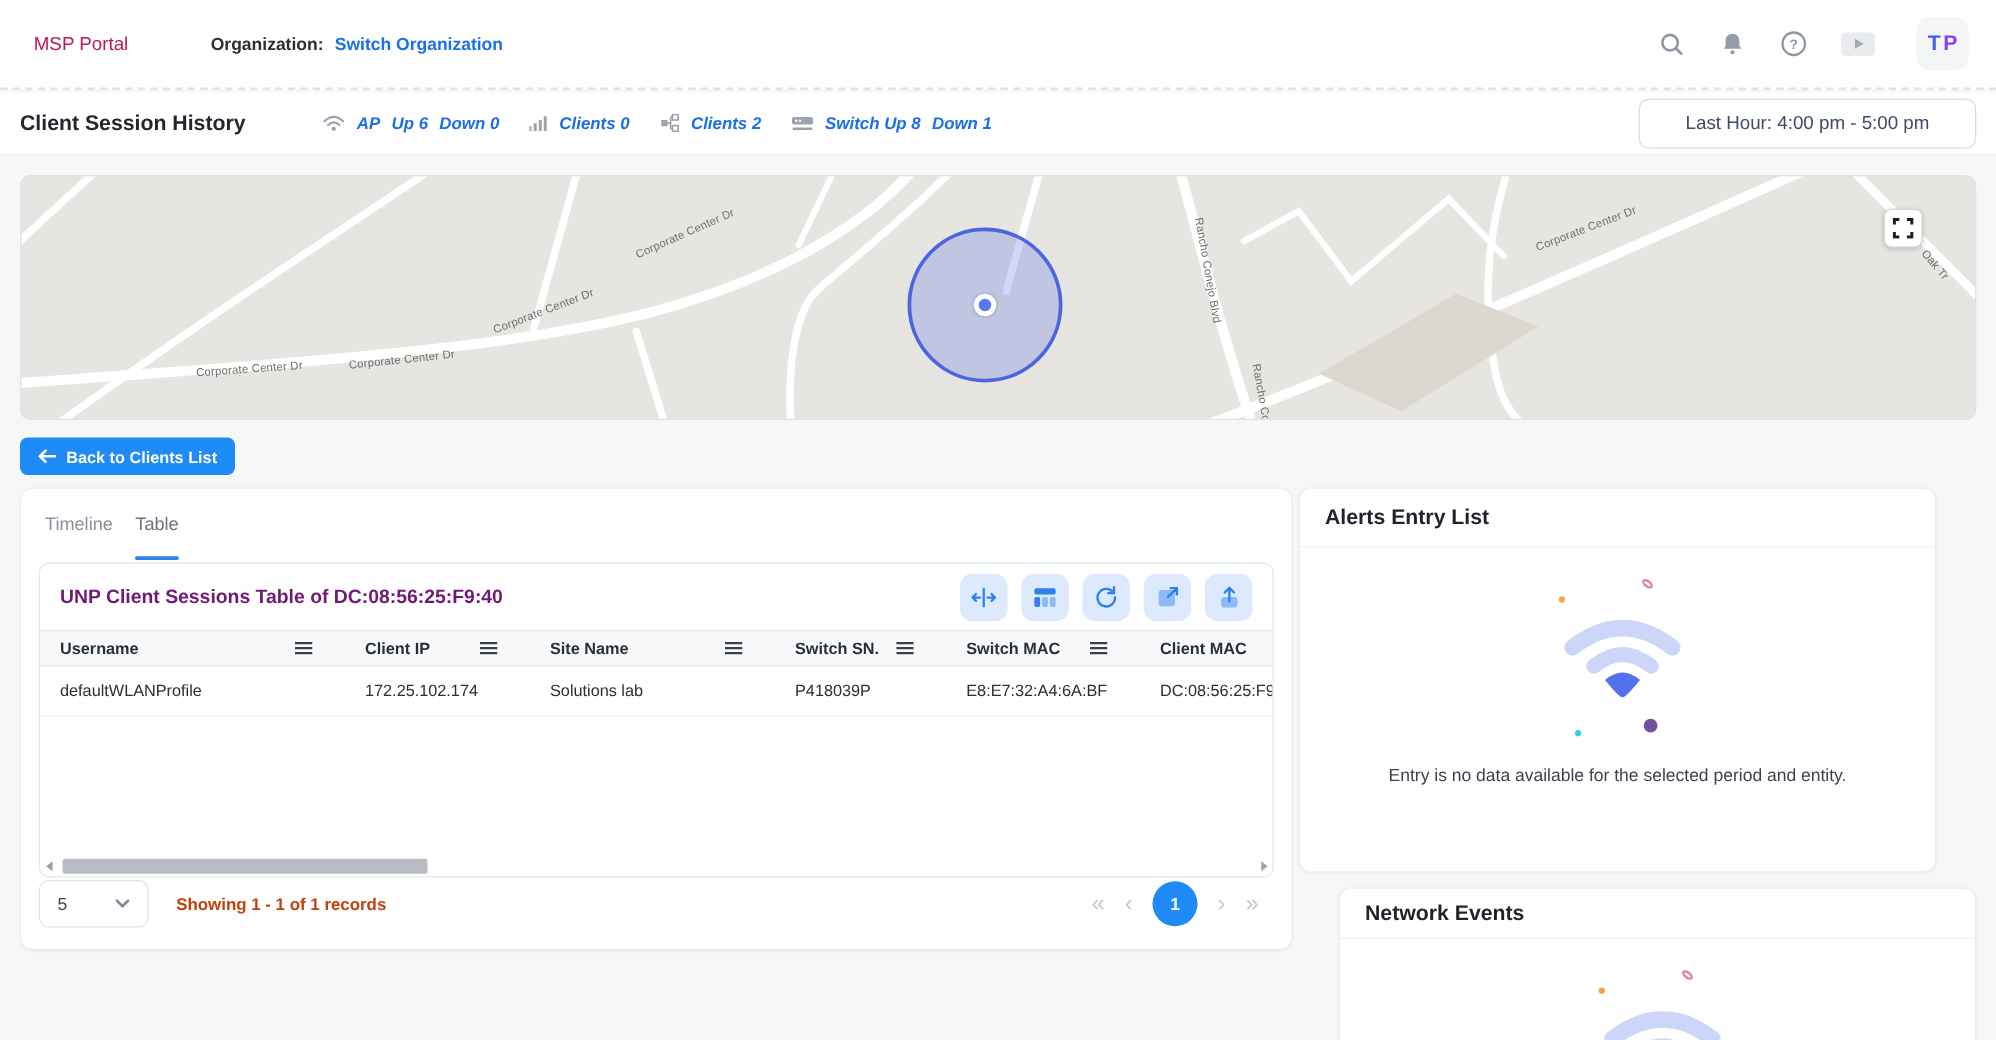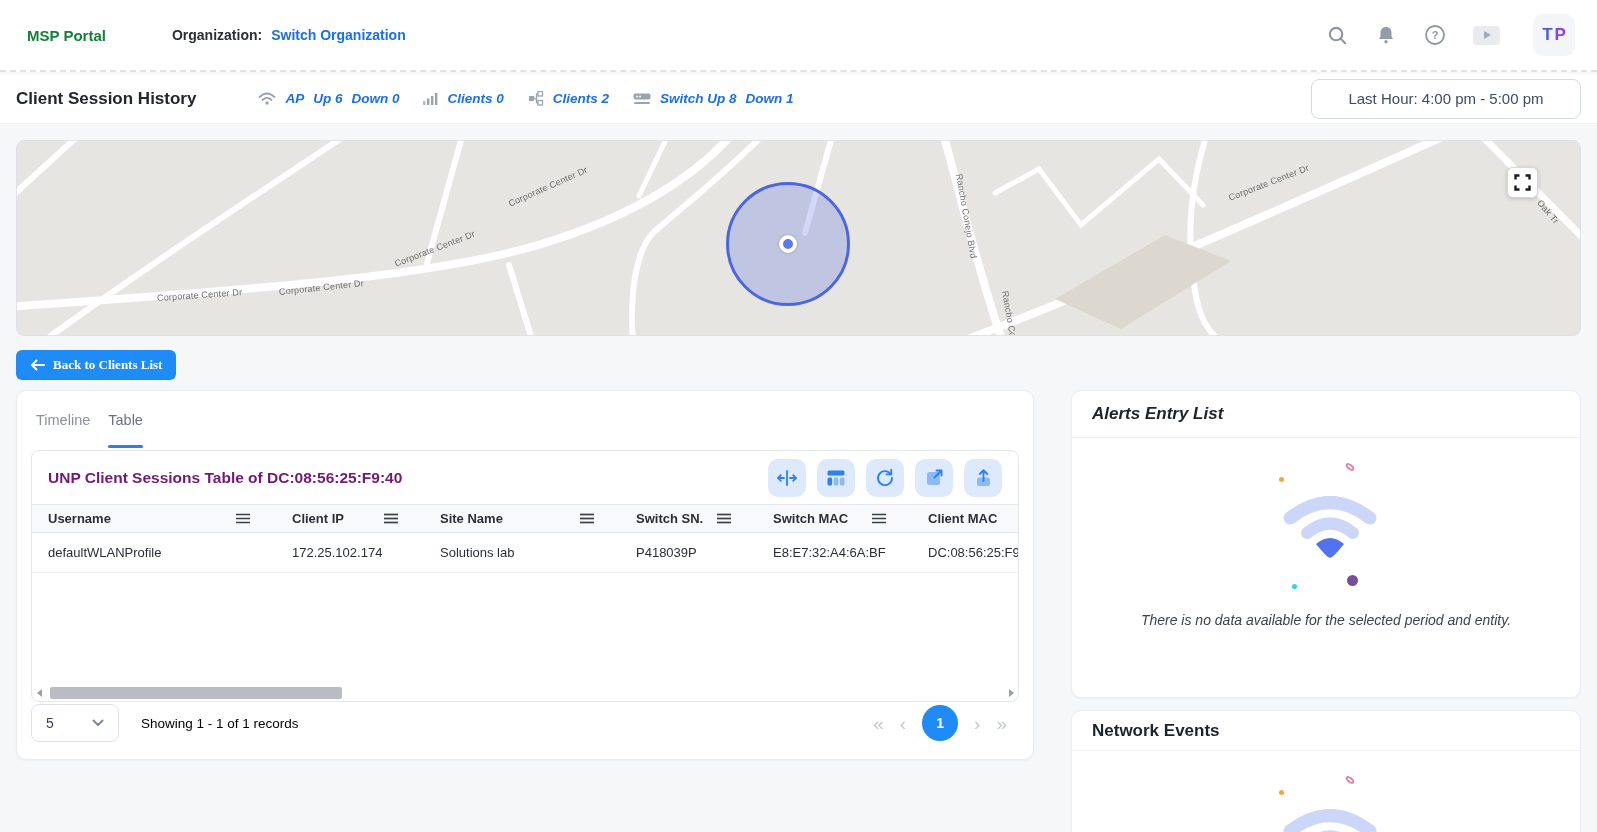--- a/index.html
+++ b/index.html
@@ -10,21 +10,21 @@
     background: #f6f7f9;
     overflow: hidden;
     color: #23272e;
   }
   
   .top-header {
     position:absolute; left:0; top:0; right:0; height:72px;
     background:#fff; border-bottom:2px dashed #dfe2e7;
     display:flex; align-items:center; padding:0 22px 0 27px; z-index:6;
   }
-  .brand { font-size:15px; font-weight:700; color:#15803d; }
+  .brand { font-size:15px; font-weight:400; color:#be185d; }
   .org-label { margin-left:66px; font-size:14px; font-weight:700; color:#2a2f36; }
   .org-link { margin-left:9px; font-size:14px; font-weight:700; color:#1b6fe8; cursor:pointer;text-align:center; }
   .hd-spacer { flex:1; }
   .header-icons { display:flex; align-items:center; gap:27px; }
   .hicon { width:22px; height:22px; display:flex; align-items:center; justify-content:center; cursor:pointer; }
   .play-btn { width:27px; height:19px; background:#e9ebee; border-radius:4px; display:flex; align-items:center; justify-content:center; cursor:pointer; }
   .play-btn .tri { width:0; height:0; border-left:7px solid #a2a9b2; border-top:4.5px solid transparent; border-bottom:4.5px solid transparent; margin-left:2px; }
   .avatar { width:42px; height:42px; margin-left:6px; border-radius:10px; background:#f4f5f7; display:flex; align-items:center; justify-content:center; gap:2px; font-size:17px; font-weight:700; cursor:pointer; }
   .avatar .t { color:#4a5bec; } .avatar .p { color:#8a3ff0; }
   
@@ -40,21 +40,21 @@
   
   .map-card { position:absolute; left:16px; top:140px; width:1565px; height:196px; border-radius:8px; overflow:hidden; background:#e7e5e1; border:1px solid #e0e2e5; }
   .map-card svg.roads { position:absolute; left:0; top:0; }
   .street-label { position:absolute; font-size:9px; color:#6d6d6d; white-space:nowrap; transform-origin:left center; letter-spacing:.2px; }
   .marker-outer { position:absolute; left:709px; top:41px; width:124px; height:124px; border-radius:50%;
     background:rgba(104,122,228,.30); border:3px solid #4b66e0; cursor:pointer; }
   .marker-dot { position:absolute; left:50%; top:50%; width:18px; height:18px; transform:translate(-50%,-50%);
     background:#5b79f2; border:4px solid #fff; border-radius:50%; box-shadow:0 0 3px rgba(0,0,0,.25); }
   .fullscreen-btn { position:absolute; right:42px; top:26px; width:31px; height:31px; background:#fff; border:1px solid #d7d7d7; border-radius:6px; box-shadow:0 1px 4px rgba(0,0,0,.18); display:flex; align-items:center; justify-content:center; cursor:pointer; }
   
-  .back-btn { position:absolute; left:16px; top:350px; height:30px; padding:0 14px; background:#1e8bf7; border:none; border-radius:6px; color:#fff; font-size:13px; font-weight:700; display:inline-flex; align-items:center; gap:8px; cursor:pointer; font-family:Liberation Serif, serif; }
+  .back-btn { position:absolute; left:16px; top:350px; height:30px; padding:0 14px; background:#1e8bf7; border:none; border-radius:6px; color:#fff; font-size:13px; font-weight:700; display:inline-flex; align-items:center; gap:8px; cursor:pointer; font-family:Liberation Sans, sans-serif; }
   
   .card { background:#fff; border:1px solid #ebedf0; border-radius:10px; box-shadow:0 1px 2px rgba(16,24,40,.04); }
   .left-card { position:absolute; left:16px; top:390px; width:1018px; height:370px; }
   .tabs { height:57px; display:flex; align-items:stretch; padding-left:19px; gap:18px; }
   .tab { font-size:14.5px; color:#8b919b; display:flex; align-items:center; position:relative; cursor:pointer; }
   .tab.active { color:#6d737e; }
   .tab.active::after { content:""; position:absolute; left:0; right:0; bottom:0; height:3px; background:#2b7ff0; border-radius:2px; }
   .table-box { position:absolute; left:14px; right:14px; top:59px; height:252px; border:1px solid #e4e7ec; border-radius:8px; overflow:hidden; background:#fff; }
   .table-head-row { display:flex; align-items:center; justify-content:space-between; height:53px; padding:0 16px; }
   .table-title { font-size:15.5px; font-weight:700; color:#701a75; }
@@ -68,26 +68,26 @@
   .td { padding-left:16px; white-space:nowrap; overflow:hidden; }
   .hscroll { position:absolute; left:0; right:0; bottom:0; height:16px; display:flex; align-items:center; }
   .hs-arrow { width:14px; height:16px; display:flex; align-items:center; justify-content:center; cursor:pointer; }
   .tri-l { width:0; height:0; border-right:5px solid #9aa0a8; border-top:4px solid transparent; border-bottom:4px solid transparent; }
   .tri-r { width:0; height:0; border-left:5px solid #9aa0a8; border-top:4px solid transparent; border-bottom:4px solid transparent; }
   .hs-track { position:relative; flex:1; height:16px; }
   .hs-thumb { position:absolute; left:4px; top:2px; width:292px; height:12px; background:#b9bdc3; border-radius:2px; cursor:grab; }
   .hs-right { margin-left:auto; }
   .left-footer { position:absolute; left:14px; right:14px; bottom:16px; height:40px; display:flex; align-items:center; }
   .page-size { width:88px; height:38px; border:1px solid #dfe3e8; border-radius:8px; background:#fff; display:flex; align-items:center; justify-content:space-between; padding:0 14px; font-size:14px; color:#3a4150; cursor:pointer; }
-  .showing { margin-left:22px; font-size:13.5px; color:#000000; }
+  .showing { margin-left:22px; font-size:13.5px; color:#c2410c;font-weight:bold; }
   .pager { margin-left:auto; display:flex; align-items:center; gap:16px; padding-right:12px; }
   .pg-arrow { font-size:19px; color:#c3c9d4; cursor:pointer; line-height:1; user-select:none; }
   .page-current { width:36px; height:36px; border-radius:50%; background:#1e8bf7; color:#fff; font-size:14px; font-weight:700; display:flex; align-items:center; justify-content:center; cursor:pointer; }
   
-  .alerts-card { position:absolute; left:1071px; top:390px; width:510px; height:308px; overflow:hidden;font-style:italic; }
+  .alerts-card { position:absolute; left:1039px; top:390px; width:510px; height:308px; overflow:hidden; }
   .events-card { position:absolute; left:1071px; top:710px; width:510px; height:140px; overflow:hidden; }
   .card-title-row { display:flex; align-items:center; padding:0 20px; border-bottom:1px solid #eef0f3; }
   .alerts-card .card-title-row { height:47px; }
   .events-card .card-title-row { height:40px; }
   .card-title { font-size:17px; font-weight:700; color:#1e222a; }
   .empty-wrap { text-align:center; }
   .illus { position:relative; width:200px; height:155px; margin:6px auto 0; }
   .wifi-svg { position:absolute; left:54px; top:52px; }
   .dot { position:absolute; border-radius:50%; }
   .orange-dot { left:53px; top:33px; width:5px; height:5px; background:#f2a93b; }
@@ -382,21 +382,21 @@
       <span class="dot orange-dot"></span>
       <span class="pink-ring"></span>
       <svg class="wifi-svg" width="100" height="62" viewBox="0 0 100 62" fill="none">
         <path d="M 10 22 Q 50 -9 90 22" stroke="#ccd6f8" stroke-width="13" stroke-linecap="round"></path>
         <path d="M 27 37 Q 50 18 73 37" stroke="#ccd6f8" stroke-width="12" stroke-linecap="round"></path>
         <path d="M 36 48 Q 50 36 64 48 Q 55 59 52 61 Q 50 62.5 48 61 Q 45 59 36 48 Z" fill="#5471ee"></path>
       </svg>
       <span class="dot cyan-dot"></span>
       <span class="dot purple-dot"></span>
     </div>
-    <div class="empty-msg">There is no data available for the selected period and entity.</div>
+    <div class="empty-msg">Entry is no data available for the selected period and entity.</div>
   </div>
 </div>
 
 <div class="card events-card">
   <div class="card-title-row">
     <span class="card-title">Network Events</span>
   </div>
   <div class="empty-wrap">
     <div class="illus">
       <span class="dot orange-dot"></span>

